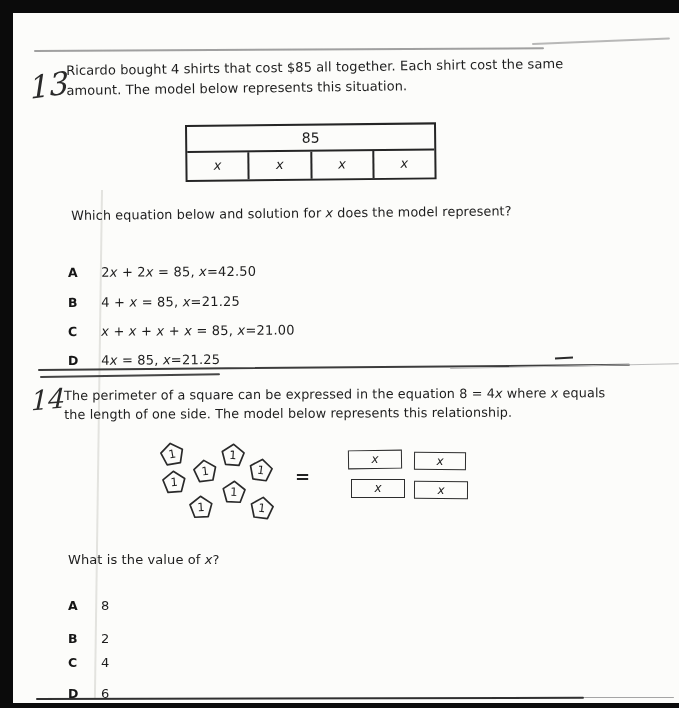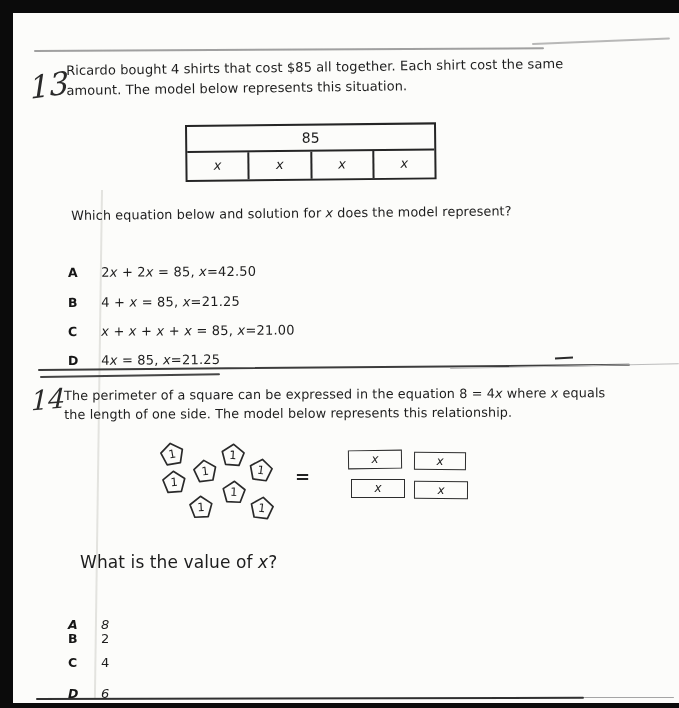--- a/index.html
+++ b/index.html
@@ -32,28 +32,28 @@
     font-style:italic; color:#2a2a2a; line-height:1;
   }
   .n13 { left:30px; top:70px; font-size:31px; transform:rotate(-8deg) skewX(-6deg); }
   .n14 { left:31px; top:386px; font-size:27px; transform:rotate(-5deg) skewX(-6deg); }
   
   .prompt { position:absolute; font-size:13px; line-height:19.5px; white-space:nowrap; transform-origin:left top; letter-spacing:.1px; }
   .p13 { left:66px; top:61px; transform:rotate(-0.8deg); }
   .p14 { left:64px; top:386px; font-size:12.8px; line-height:19px; transform:rotate(-0.3deg); }
   .qline { position:absolute; font-size:12.8px; white-space:nowrap; transform-origin:left top; letter-spacing:.1px; }
   .q13q { left:71px; top:208px; transform:rotate(-0.6deg); }
-  .q14q { left:68px; top:552px; font-size:17px;margin-left:12px; }
+  .q14q { left:68px; top:552px; font-size:13px; }
   
   .choice { position:absolute; left:68px; white-space:nowrap; transform-origin:left top; transform:rotate(-0.4deg); }
   .choice .letter { display:inline-block; width:28px; font-weight:bold; font-size:12.5px; color:#161616; }
   .choice .ctext { font-size:13px; letter-spacing:.2px; }
   .c13a { top:262px; } .c13b { top:292px; } .c13c { top:321px; } .c13d { top:350px; }
-  .c14a { top:614px; transform:none;font-style:italic; } .c14b { top:628px; transform:none; }
-  .c14c { top:652px; transform:none; } .c14d { top:683px; transform:none;font-style:italic; }
+  .c14a { top:595px; transform:none; } .c14b { top:628px; transform:none; }
+  .c14c { top:652px; transform:none; } .c14d { top:683px; transform:none; }
   
   .model13 {
     position:absolute; left:185px; top:125px; width:247px;
     border:2px solid #252525; background:#fcfcfa;
     transform:rotate(-0.6deg); transform-origin:left top;
   }
   .model13 .total {
     height:24px; border-bottom:2px solid #252525;
     text-align:center; font-size:14px; line-height:24px;
   }

